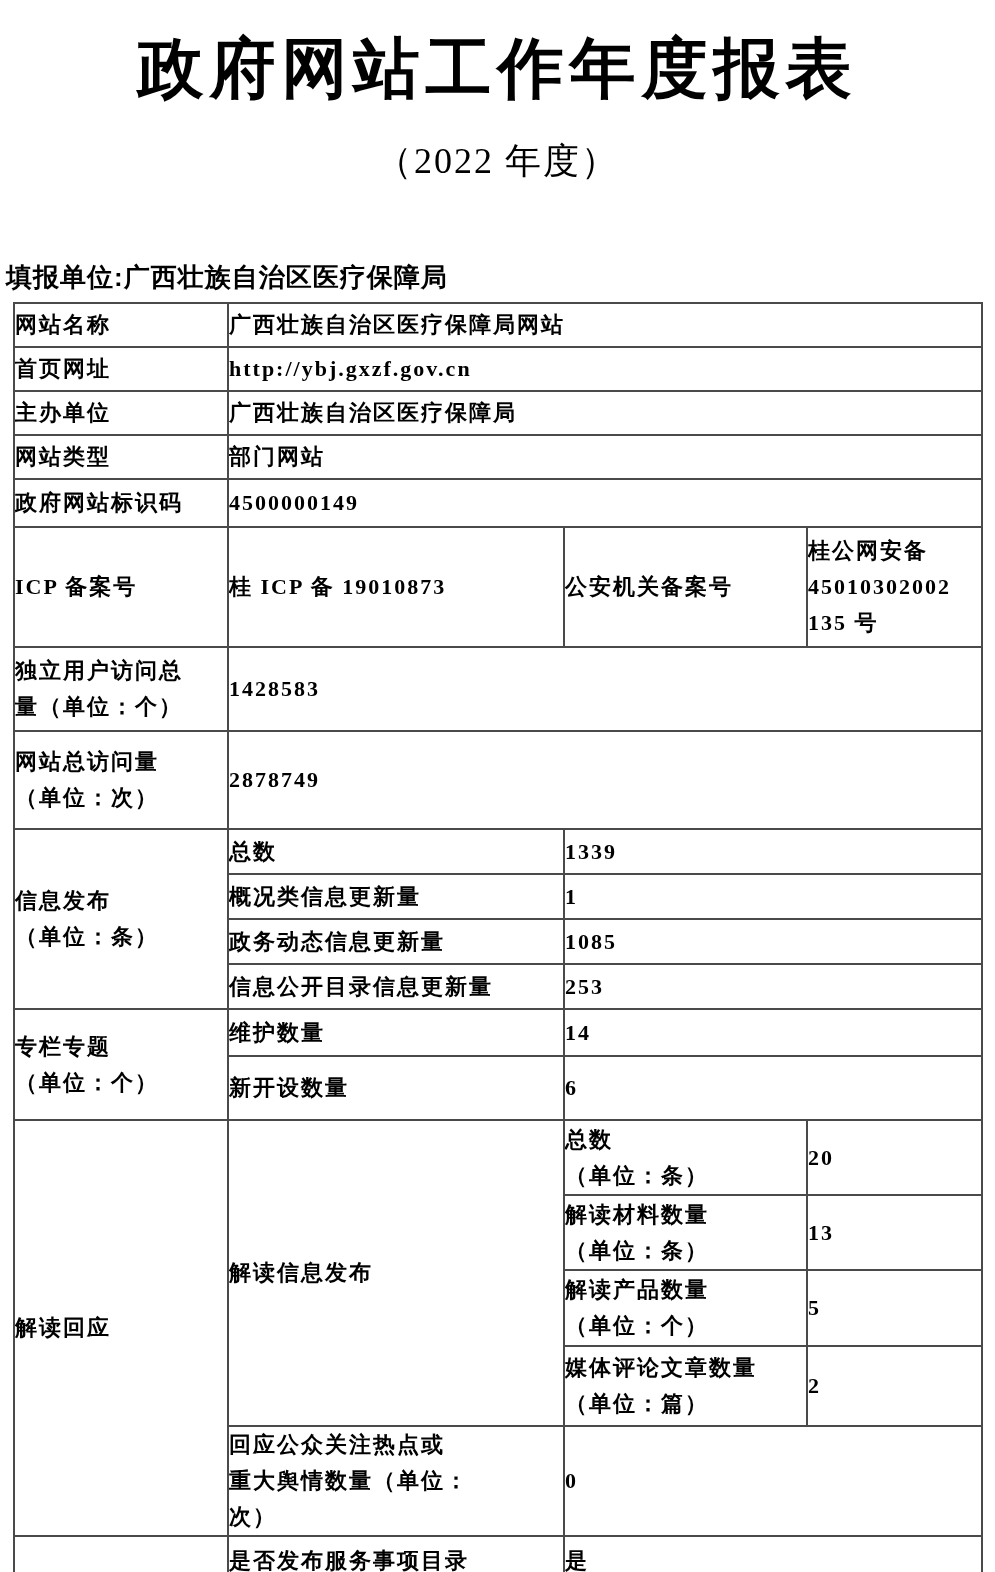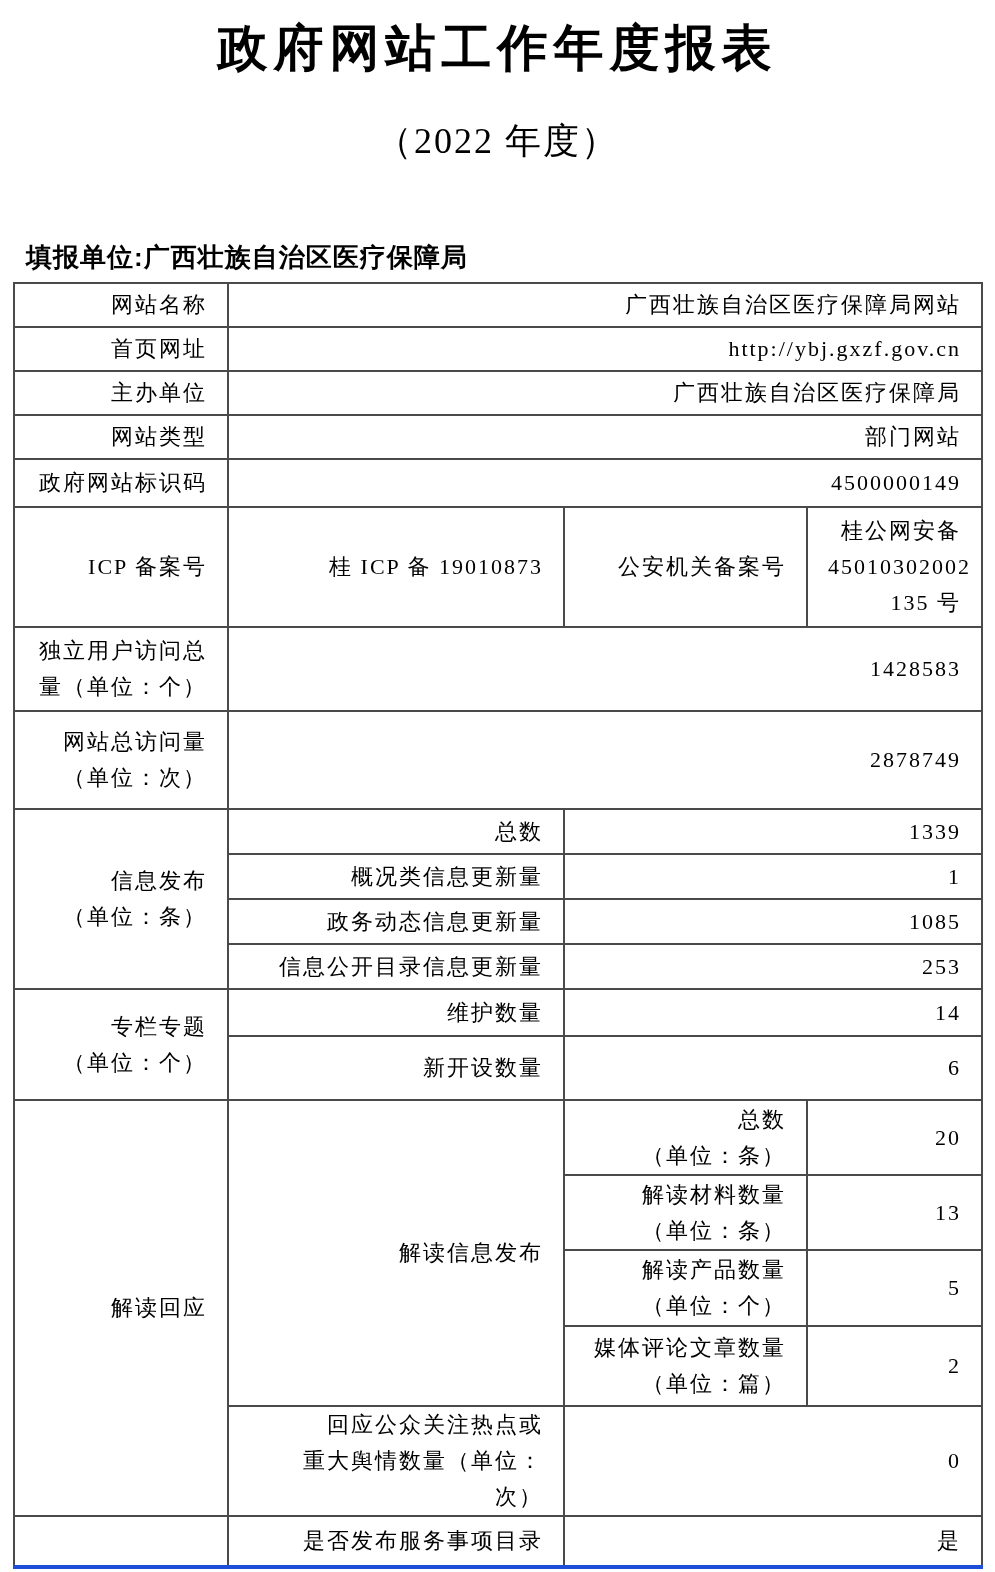--- a/index.html
+++ b/index.html
@@ -5,63 +5,64 @@
   html,body { margin:0; padding:0; background:#ffffff; }
   .page {
     position:relative;
     width:995px; height:1572px;
     background:#ffffff;
     overflow:hidden;
     color:#000;
     font-family:"Liberation Serif","DejaVu Serif",serif;
   }
   .title {
-    margin:0; padding-top:16px;
+    margin:0; padding-top:36px;
     text-align:center;
     font-family:"Liberation Sans","DejaVu Sans",sans-serif;
     font-weight:700;
-    font-size:50px;
+    font-size:66px;
     line-height:64px;
     letter-spacing:6px;
   }
   .subtitle {
     margin-top:44px;
     text-align:center;
     font-size:36px;
     line-height:34px;
     letter-spacing:2px;
   }
   .unit {
-    margin:84px 0 0 26px;
+    margin:84px 0 0 6px;
     font-family:"Liberation Sans","DejaVu Sans",sans-serif;
     font-weight:700;
     font-size:26px;
     line-height:30px;
     letter-spacing:1px;
   }
   table.report {
     border-collapse:collapse;
     table-layout:fixed;
     width:968px;
     margin:10px 0 0 13px;
   }
   table.report col.c1 { width:214px; }
   table.report col.c2 { width:336px; }
   table.report col.c3 { width:243px; }
   table.report col.c4 { width:175px; }
   table.report td {
     border:2px solid #4a4a4a;
-    text-align:right;
+    text-align:left;
     vertical-align:middle;
     font-size:22px;
     line-height:36px;
     letter-spacing:2px;
     white-space:pre-line;
-    padding:0 20px;
+    padding:0 0;
     overflow:hidden;
+    font-weight:bold;
   }
   tr.h44  { height:44px; }
   tr.h45  { height:45px; }
   tr.h46  { height:64px; }
   tr.h47  { height:47px; }
   tr.h48  { height:48px; }
   tr.h51  { height:51px; }
   tr.h75  { height:75px; }
   tr.h76  { height:76px; }
   tr.h78  { height:98px; }

